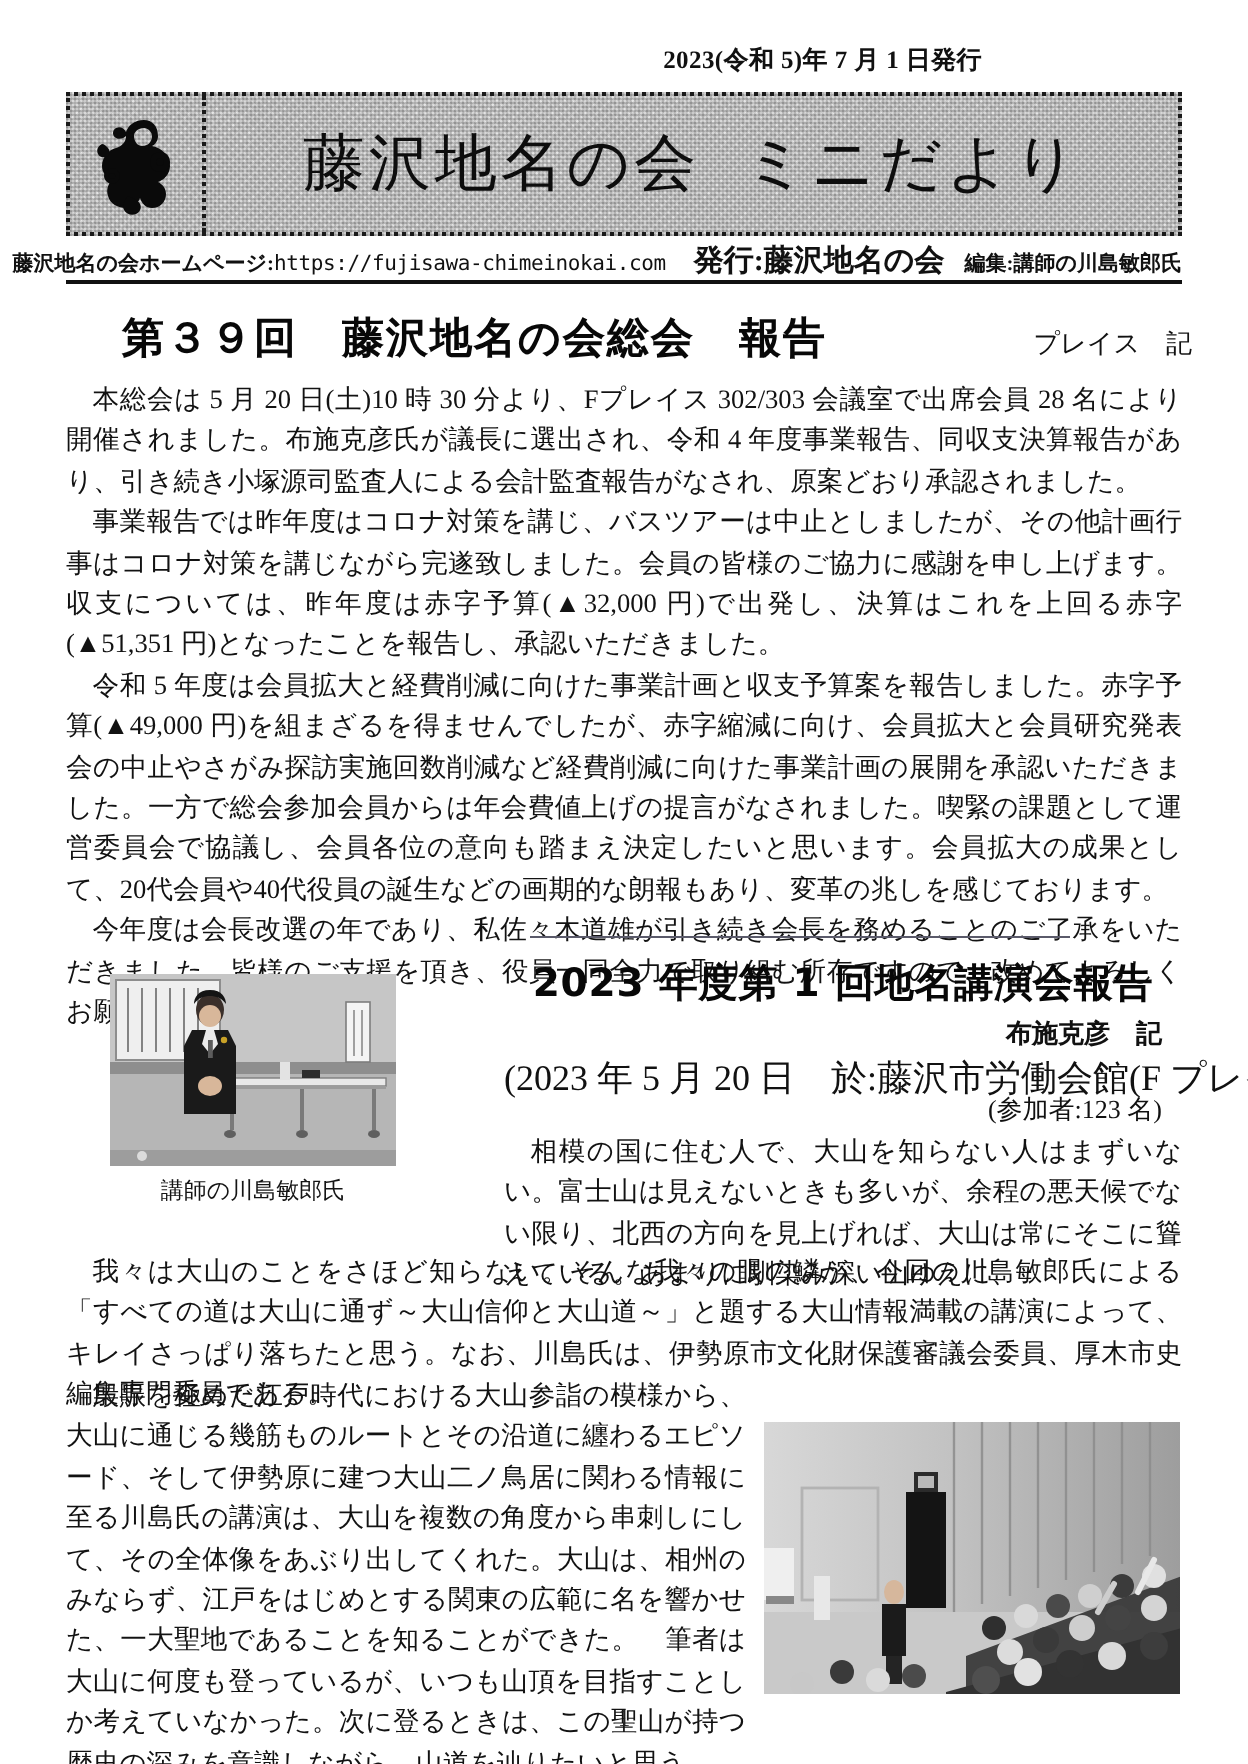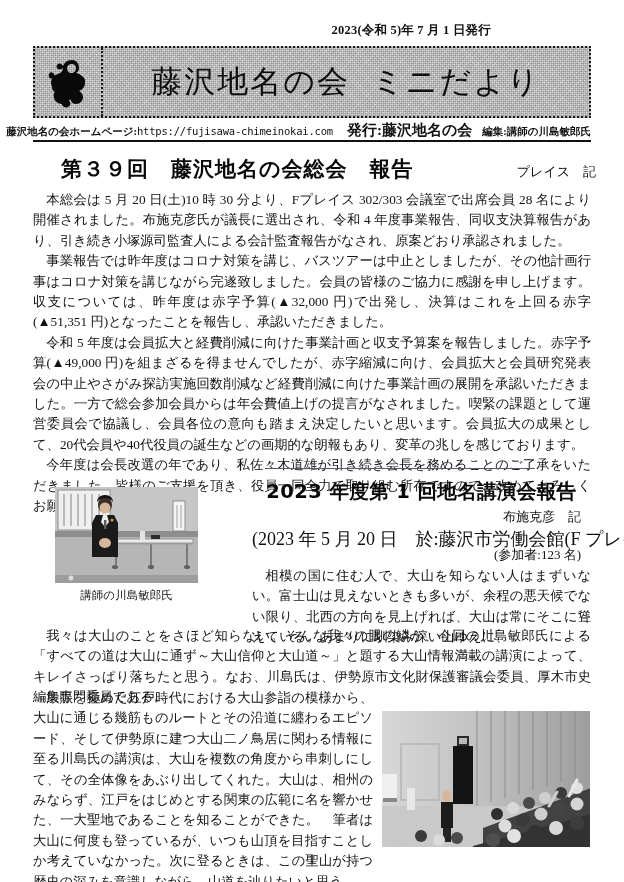--- a/index.html
+++ b/index.html
@@ -231,20 +231,21 @@
     white-space: nowrap;
   }
   .article2-byline {
     position: absolute;
     top: 508px;
     left: 252px;
     width: 329px;
     text-align: right;
     font-size: 13px;
     white-space: nowrap;
+    font-weight: bold;
   }
   .article2-venue {
     position: absolute;
     top: 527px;
     left: 252px;
     width: 339px;
     text-align: center;
     font-size: 18px;
     white-space: nowrap;
   }

